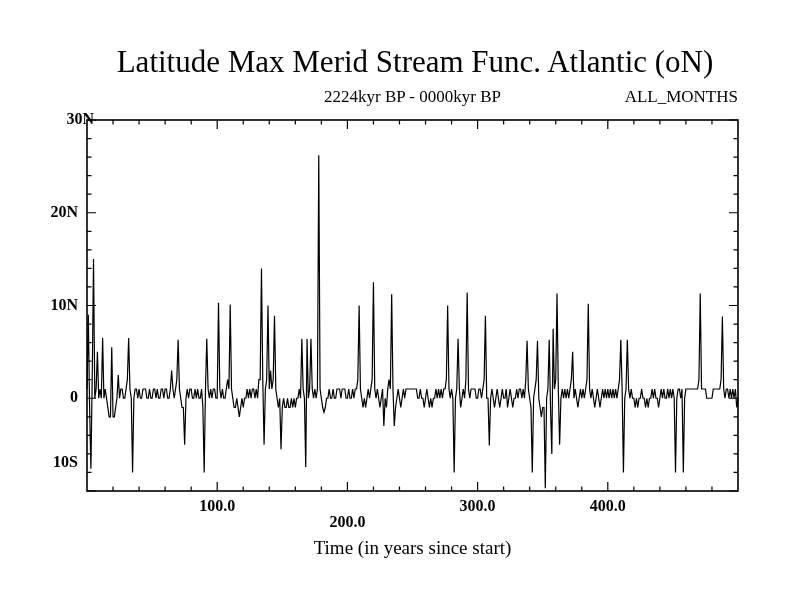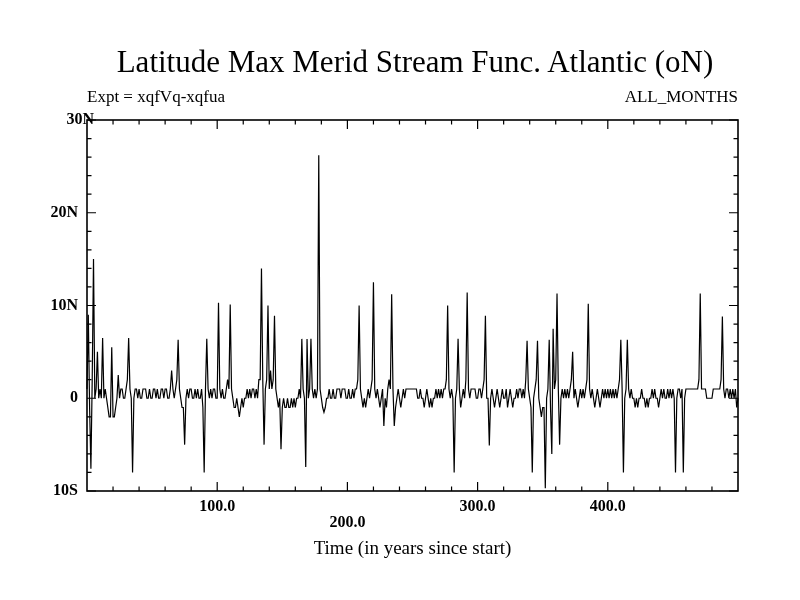--- a/index.html
+++ b/index.html
@@ -26,31 +26,31 @@
     text-align:center;font-size:19px;white-space:nowrap;margin-top:14px;
   }
   svg{position:absolute;top:0;left:0;}
 </style>
 </head>
 <body>
 
 <div id="screen">
   <div class="title">Latitude Max Merid Stream Func. Atlantic (oN)</div>
 
-  <div class="sub sub-left">Expt = xqfVq-xqfua</div>
+  <div class="sub sub-center">2224kyr BP - 0000kyr BP</div>
   <div class="sub sub-right">ALL_MONTHS</div>
 
   <svg id="plot-svg" width="800" height="600" viewBox="0 0 800 600">
       <rect x="87" y="120" width="651" height="371" fill="none" stroke="#000000" stroke-width="1.6"></rect>
       <path d="M217.2 491V482M217.2 120V129M347.4 491V482M347.4 120V129M477.6 491V482M477.6 120V129M607.8 491V482M607.8 120V129M113.03999999999999 491V486.5M113.03999999999999 120V124.5M139.07999999999998 491V486.5M139.07999999999998 120V124.5M165.12 491V486.5M165.12 120V124.5M191.16 491V486.5M191.16 120V124.5M243.24 491V486.5M243.24 120V124.5M269.28 491V486.5M269.28 120V124.5M295.32 491V486.5M295.32 120V124.5M321.36 491V486.5M321.36 120V124.5M373.44 491V486.5M373.44 120V124.5M399.48 491V486.5M399.48 120V124.5M425.52 491V486.5M425.52 120V124.5M451.56 491V486.5M451.56 120V124.5M503.64 491V486.5M503.64 120V124.5M529.6800000000001 491V486.5M529.6800000000001 120V124.5M555.72 491V486.5M555.72 120V124.5M581.76 491V486.5M581.76 120V124.5M633.84 491V486.5M633.84 120V124.5M659.88 491V486.5M659.88 120V124.5M685.92 491V486.5M685.92 120V124.5M711.96 491V486.5M711.96 120V124.5M87 491H96M738 491H729M87 398.25H96M738 398.25H729M87 305.5H96M738 305.5H729M87 212.75H96M738 212.75H729M87 120H96M738 120H729M87 472.45H91.5M738 472.45H733.5M87 453.9H91.5M738 453.9H733.5M87 435.35H91.5M738 435.35H733.5M87 416.8H91.5M738 416.8H733.5M87 379.7H91.5M738 379.7H733.5M87 361.15H91.5M738 361.15H733.5M87 342.6H91.5M738 342.6H733.5M87 324.05H91.5M738 324.05H733.5M87 286.95H91.5M738 286.95H733.5M87 268.4H91.5M738 268.4H733.5M87 249.85H91.5M738 249.85H733.5M87 231.3H91.5M738 231.3H733.5M87 194.2H91.5M738 194.2H733.5M87 175.64999999999998H91.5M738 175.64999999999998H733.5M87 157.10000000000002H91.5M738 157.10000000000002H733.5M87 138.55H91.5M738 138.55H733.5" stroke="#000000" stroke-width="1.2" fill="none"></path>
       <path d="M87.00 388.98L88.30 314.77L89.60 407.52L90.91 468.74L92.21 379.70L93.51 259.13L94.81 398.25L96.11 388.98L97.42 351.88L98.72 398.25L100.02 388.98L101.32 398.25L102.62 337.96L103.93 398.25L105.23 388.98L106.53 398.25L107.83 407.52L109.13 416.80L110.44 416.80L111.74 347.24L113.04 416.80L114.34 416.80L115.64 407.52L116.95 398.25L118.25 375.06L119.55 398.25L120.85 388.98L122.15 388.98L123.46 398.25L124.76 398.25L126.06 388.98L127.36 379.70L128.66 337.96L129.97 388.98L131.27 398.25L132.57 472.45L133.87 398.25L135.17 388.98L136.48 388.98L137.78 398.25L139.08 388.98L140.38 398.25L141.68 398.25L142.99 388.98L144.29 388.98L145.59 388.98L146.89 398.25L148.19 398.25L149.50 388.98L150.80 398.25L152.10 398.25L153.40 388.98L154.70 388.98L156.01 398.25L157.31 388.98L158.61 398.25L159.91 398.25L161.21 388.98L162.52 388.98L163.82 398.25L165.12 388.98L166.42 388.98L167.72 398.25L169.03 398.25L170.33 388.98L171.63 370.43L172.93 388.98L174.23 398.25L175.54 388.98L176.84 379.70L178.14 339.82L179.44 388.98L180.74 398.25L182.05 407.52L183.35 407.52L184.65 444.63L185.95 398.25L187.25 388.98L188.56 398.25L189.86 388.98L191.16 388.98L192.46 398.25L193.76 398.25L195.07 388.98L196.37 398.25L197.67 388.98L198.97 398.25L200.27 398.25L201.58 388.98L202.88 407.52L204.18 472.45L205.48 388.98L206.78 338.89L208.09 388.98L209.39 398.25L210.69 388.98L211.99 398.25L213.29 388.98L214.60 388.98L215.90 398.25L217.20 398.25L218.50 302.72L219.80 388.98L221.11 398.25L222.41 388.98L223.71 398.25L225.01 398.25L226.31 388.98L227.62 379.70L228.92 388.98L230.22 304.57L231.52 388.98L232.82 398.25L234.13 407.52L235.43 407.52L236.73 398.25L238.03 407.52L239.33 416.80L240.64 407.52L241.94 398.25L243.24 407.52L244.54 398.25L245.84 398.25L247.15 388.98L248.45 398.25L249.75 388.98L251.05 398.25L252.35 388.98L253.66 388.98L254.96 398.25L256.26 388.98L257.56 398.25L258.86 379.70L260.17 379.70L261.47 268.40L262.77 379.70L264.07 444.63L265.37 388.98L266.68 379.70L267.98 305.50L269.28 388.98L270.58 370.43L271.88 388.98L273.19 379.70L274.49 315.70L275.79 388.98L277.09 398.25L278.39 407.52L279.70 398.25L281.00 449.26L282.30 407.52L283.60 398.25L284.90 407.52L286.21 407.52L287.51 398.25L288.81 407.52L290.11 407.52L291.41 398.25L292.72 407.52L294.02 398.25L295.32 407.52L296.62 398.25L297.92 398.25L299.23 388.98L300.53 398.25L301.83 338.89L303.13 388.98L304.43 398.25L305.74 466.88L307.04 338.89L308.34 398.25L309.64 388.98L310.94 338.89L312.25 388.98L313.55 398.25L314.85 388.98L316.15 398.25L317.45 388.98L318.76 155.25L320.06 388.98L321.36 398.25L322.66 407.52L323.96 412.16L325.27 407.52L326.57 398.25L327.87 398.25L329.17 388.98L330.47 398.25L331.78 398.25L333.08 388.98L334.38 398.25L335.68 398.25L336.98 388.98L338.29 388.98L339.59 388.98L340.89 398.25L342.19 388.98L343.49 388.98L344.80 388.98L346.10 398.25L347.40 398.25L348.70 388.98L350.00 398.25L351.31 398.25L352.61 388.98L353.91 398.25L355.21 388.98L356.51 388.98L357.82 379.70L359.12 305.50L360.42 388.98L361.72 398.25L363.02 407.52L364.33 398.25L365.63 407.52L366.93 398.25L368.23 388.98L369.53 398.25L370.84 388.98L372.14 379.70L373.44 282.31L374.74 388.98L376.04 398.25L377.35 388.98L378.65 398.25L379.95 407.52L381.25 398.25L382.55 388.98L383.86 426.07L385.16 398.25L386.46 407.52L387.76 388.98L389.06 379.70L390.37 388.98L391.67 294.37L392.97 388.98L394.27 426.07L395.57 407.52L396.88 398.25L398.18 388.98L399.48 398.25L400.78 407.52L402.08 398.25L403.39 388.98L404.69 398.25L405.99 388.98L407.29 388.98L408.59 388.98L409.90 388.98L411.20 388.98L412.50 388.98L413.80 388.98L415.10 388.98L416.41 388.98L417.71 398.25L419.01 398.25L420.31 388.98L421.61 398.25L422.92 398.25L424.22 407.52L425.52 398.25L426.82 388.98L428.12 398.25L429.43 407.52L430.73 398.25L432.03 407.52L433.33 398.25L434.63 398.25L435.94 388.98L437.24 398.25L438.54 388.98L439.84 398.25L441.14 388.98L442.45 398.25L443.75 388.98L445.05 388.98L446.35 379.70L447.65 305.50L448.96 388.98L450.26 398.25L451.56 388.98L452.86 398.25L454.16 472.45L455.47 398.25L456.77 388.98L458.07 338.89L459.37 388.98L460.67 407.52L461.98 398.25L463.28 388.98L464.58 398.25L465.88 379.70L467.18 292.51L468.49 388.98L469.79 398.25L471.09 388.98L472.39 388.98L473.69 388.98L475.00 388.98L476.30 398.25L477.60 398.25L478.90 388.98L480.20 388.98L481.51 398.25L482.81 388.98L484.11 379.70L485.41 315.70L486.71 398.25L488.02 398.25L489.32 445.55L490.62 398.25L491.92 388.98L493.22 398.25L494.53 407.52L495.83 398.25L497.13 388.98L498.43 398.25L499.73 407.52L501.04 398.25L502.34 388.98L503.64 398.25L504.94 398.25L506.24 388.98L507.55 407.52L508.85 398.25L510.15 388.98L511.45 398.25L512.75 407.52L514.06 398.25L515.36 398.25L516.66 388.98L517.96 398.25L519.26 388.98L520.57 388.98L521.87 398.25L523.17 388.98L524.47 398.25L525.77 379.70L527.08 340.75L528.38 388.98L529.68 398.25L530.98 407.52L532.28 472.45L533.59 398.25L534.89 388.98L536.19 379.70L537.49 340.75L538.79 398.25L540.10 407.52L541.40 416.80L542.70 407.52L544.00 407.52L545.30 488.22L546.61 398.25L547.91 388.98L549.21 339.82L550.51 407.52L551.81 453.90L553.12 328.69L554.42 388.98L555.72 379.70L557.02 293.44L558.32 388.98L559.63 444.63L560.93 398.25L562.23 388.98L563.53 398.25L564.83 388.98L566.14 398.25L567.44 388.98L568.74 398.25L570.04 388.98L571.34 379.70L572.65 351.88L573.95 398.25L575.25 388.98L576.55 398.25L577.85 407.52L579.16 398.25L580.46 388.98L581.76 398.25L583.06 388.98L584.36 398.25L585.67 388.98L586.97 379.70L588.27 303.64L589.57 388.98L590.87 398.25L592.18 388.98L593.48 398.25L594.78 407.52L596.08 398.25L597.38 388.98L598.69 398.25L599.99 407.52L601.29 398.25L602.59 388.98L603.89 398.25L605.20 388.98L606.50 398.25L607.80 388.98L609.10 398.25L610.40 388.98L611.71 398.25L613.01 388.98L614.31 398.25L615.61 388.98L616.91 398.25L618.22 388.98L619.52 379.70L620.82 339.82L622.12 388.98L623.42 472.45L624.73 398.25L626.03 388.98L627.33 339.82L628.63 388.98L629.93 398.25L631.24 388.98L632.54 398.25L633.84 398.25L635.14 407.52L636.44 398.25L637.75 407.52L639.05 398.25L640.35 398.25L641.65 388.98L642.95 398.25L644.26 398.25L645.56 407.52L646.86 398.25L648.16 407.52L649.46 398.25L650.77 398.25L652.07 388.98L653.37 398.25L654.67 388.98L655.97 398.25L657.28 398.25L658.58 407.52L659.88 398.25L661.18 388.98L662.48 398.25L663.79 388.98L665.09 398.25L666.39 398.25L667.69 388.98L668.99 398.25L670.30 388.98L671.60 398.25L672.90 388.98L674.20 398.25L675.50 472.45L676.81 398.25L678.11 388.98L679.41 388.98L680.71 398.25L682.01 388.98L683.32 472.45L684.62 398.25L685.92 388.98L687.22 388.98L688.52 388.98L689.83 388.98L691.13 388.98L692.43 388.98L693.73 388.98L695.03 388.98L696.34 388.98L697.64 388.98L698.94 379.70L700.24 293.44L701.54 388.98L702.85 388.98L704.15 388.98L705.45 388.98L706.75 398.25L708.05 398.25L709.36 398.25L710.66 398.25L711.96 398.25L713.26 388.98L714.56 388.98L715.87 388.98L717.17 388.98L718.47 388.98L719.77 388.98L721.07 379.70L722.38 316.63L723.68 388.98L724.98 398.25L726.28 388.98L727.58 388.98L728.89 398.25L730.19 388.98L731.49 398.25L732.79 388.98L734.09 398.25L735.40 388.98L736.70 407.52L738.00 398.25" stroke="#000000" stroke-width="1.2" fill="none" stroke-linejoin="miter"></path>
     </svg>
 
   <div id="tick-labels">
-      <div class="ticklabel ylab" style="left: 0px; top: 481px;">10S</div>
+      <div class="ticklabel ylab" style="left: 0px; top: 453px;">10S</div>
       <div class="ticklabel ylab" style="left: 0px; top: 388.25px;">0</div>
       <div class="ticklabel ylab" style="left: 0px; top: 295.5px;">10N</div>
       <div class="ticklabel ylab" style="left: 0px; top: 202.75px;">20N</div>
       <div class="ticklabel ylab" style="left: 0px; top: 110px; padding-left: 16px;">30N</div>
       <div class="ticklabel xlab" style="left: 177.2px; top: 497px;">100.0</div>
       <div class="ticklabel xlab" style="left: 307.4px; top: 497px; margin-top: 16px;">200.0</div>
       <div class="ticklabel xlab" style="left: 437.6px; top: 497px;">300.0</div>
       <div class="ticklabel xlab" style="left: 567.8px; top: 497px;">400.0</div>
     </div>
 

